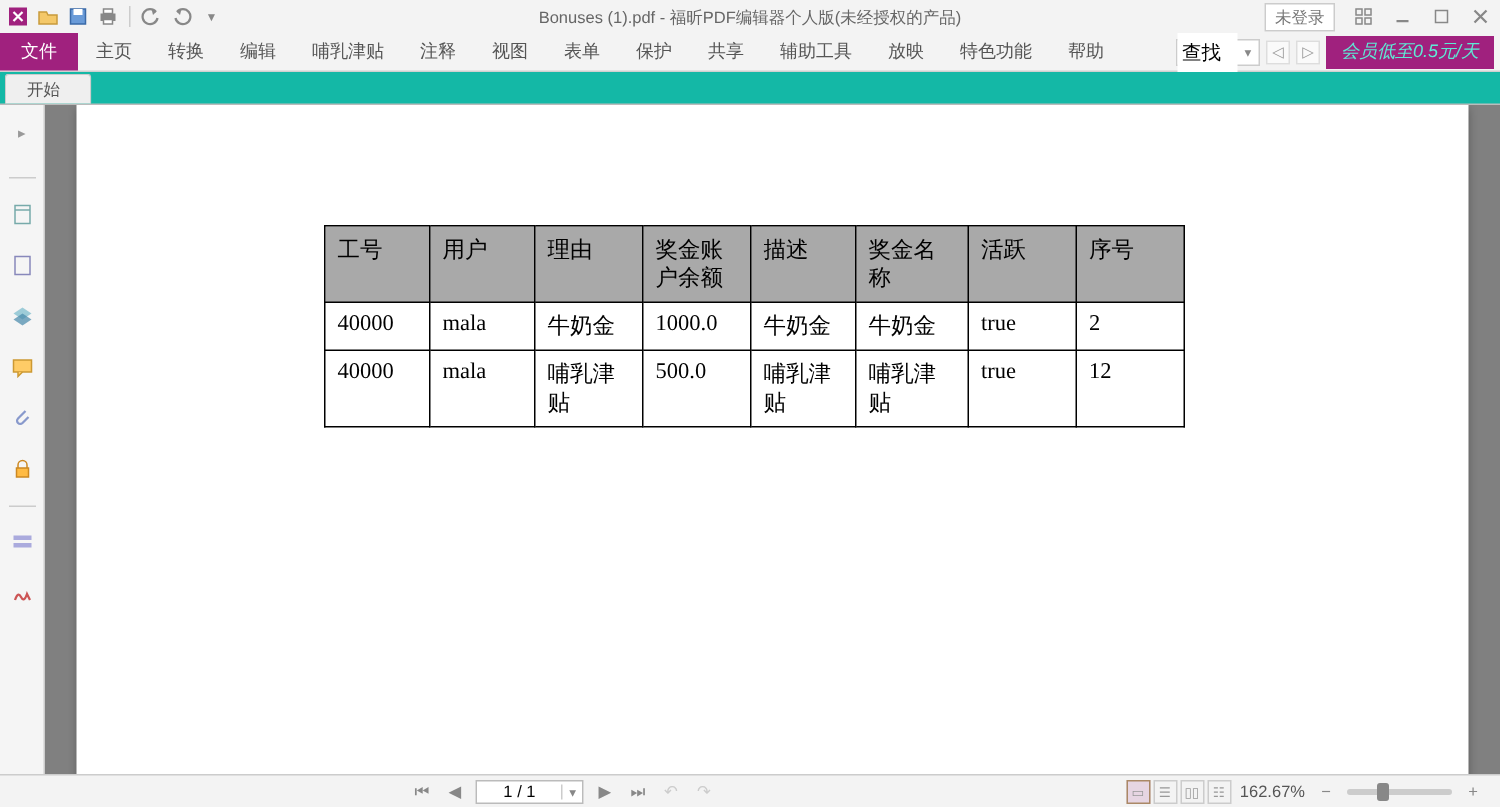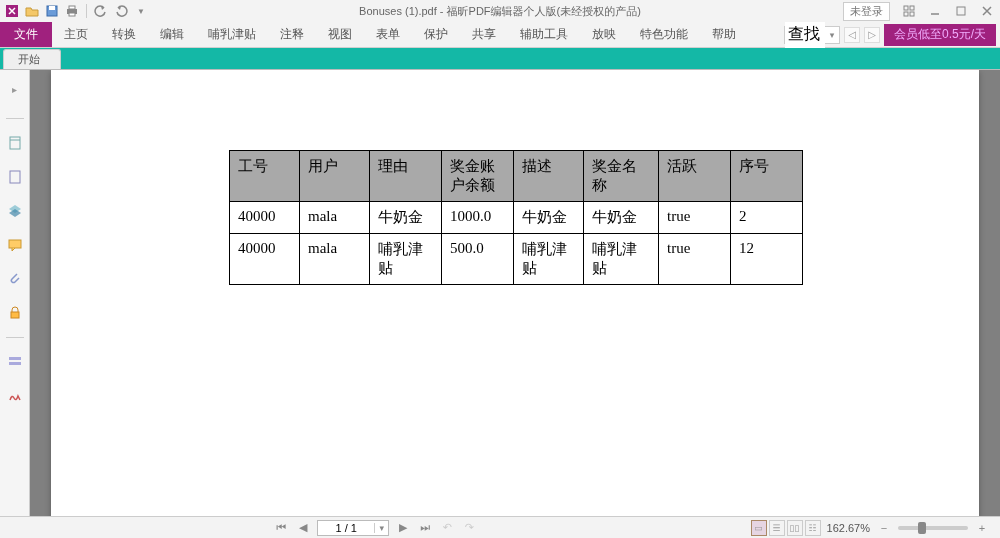--- a/index.html
+++ b/index.html
@@ -15,43 +15,43 @@
 .tb-right { margin-left: auto; display: flex; align-items: center; gap: 12px; padding-right: 6px; }
 .tb-login { background: #fff; border: 1px solid #ccc; padding: 1px 6px; color: #777; }
 .tb-wicon { width: 14px; height: 14px; display: flex; align-items: center; justify-content: center; color: #888; }
 
 
 .ribbon { height: 26px; background: #f3f3f3; display: flex; align-items: stretch; font-size: 12px; border-bottom: 1px solid #d0d0d0; }
 .file-tab { background: #a0217e; color: #fff; padding: 0 14px; display: flex; align-items: center; }
 .rtab { padding: 0 12px; display: flex; align-items: center; color: #555; cursor: pointer; }
 .ribbon-right { margin-left: auto; display: flex; align-items: center; padding-right: 4px; gap: 4px; }
 .search-box { display: flex; align-items: center; border: 1px solid #ccc; background: #fff; height: 18px; }
-.search-box input { border: none; width: 40px; font-size: 16px; padding: 12px 3px; outline: none; }
+.search-box input { border: none; width: 40px; font-size: 13px; padding: 12px 3px; outline: none; }
 .search-dd { width: 14px; text-align: center; color: #888; font-size: 9px; }
 .nav-arrow { width: 16px; height: 16px; display: flex; align-items: center; justify-content: center; color: #999; border: 1px solid #ddd; background: #fafafa; font-size: 10px; }
-.promo { background: #a0217e; color: #f0abfc; font-size: 12px; height: 22px; display: flex; align-items: center; padding: 0 10px; }
+.promo { background: #a0217e; color: #5eead4; font-size: 12px; height: 22px; display: flex; align-items: center; padding: 0 10px; font-style: italic; }
 
 
 .doctabs { height: 22px; background: #14b8a6; display: flex; align-items: flex-end; font-size: 11px; border-bottom: 1px solid #bbb; }
 .dtab { height: 20px; display: flex; align-items: center; padding: 0 20px 0 14px; position: relative; color: #555; background: #efefef; border: 1px solid #ccc; border-bottom: none; margin-left: 3px; border-radius: 3px 3px 0 0; }
 .dtab.active { background: #fff; }
 .dtab .close { position: absolute; right: 6px; font-size: 10px; color: #888; }
 
 
 .workspace { flex: 1; display: flex; background: #ddd; position: relative; overflow: hidden; }
 .leftbar { width: 30px; background: #f5f5f5; border-right: 1px solid #ccc; display: flex; flex-direction: column; align-items: center; padding-top: 4px; gap: 14px; }
 .lb-handle { width: 8px; height: 30px; display: flex; align-items: center; justify-content: center; color: #999; font-size: 10px; }
 .lb-icon { width: 20px; height: 20px; display: flex; align-items: center; justify-content: center; }
 .lb-sep { width: 18px; height: 1px; background: #ccc; }
 
 .page-area { flex: 1; background: #808080; display: flex; justify-content: center; overflow: hidden; padding-top: 0; }
 .paper { width: 928px; min-height: 1200px; background: #fff; margin-top: 0; box-shadow: 0 2px 6px rgba(0,0,0,0.3); position: relative; }
 
 
-.dtable { position: absolute; left: 178px; top: 80px; border-collapse: collapse; padding-left: 16px; }
+.dtable { position: absolute; left: 165px; top: 80px; border-collapse: collapse; padding-left: 16px; }
 .dtable th, .dtable td { border: 1px solid #000; padding: 6px 8px; font-size: 15px; font-family: SimSun, serif; text-align: left; vertical-align: top; }
 .dtable th { background: #a9a9a9; font-weight: normal; }
 .col-a { width: 70px; } .col-b { width: 70px; } .col-c { width: 72px; margin-left: 28px; }
 .col-d { width: 72px; } .col-e { width: 70px; } .col-f { width: 75px; }
 .col-g { width: 72px; } .col-h { width: 72px; }
 
 
 .statusbar { height: 22px; background: #f3f3f3; border-top: 1px solid #ccc; display: flex; align-items: center; font-size: 11px; color: #555; }
 .sb-center { margin: 0 auto; display: flex; align-items: center; gap: 6px; }
 .sb-right { display: flex; align-items: center; gap: 6px; padding-right: 10px; }

